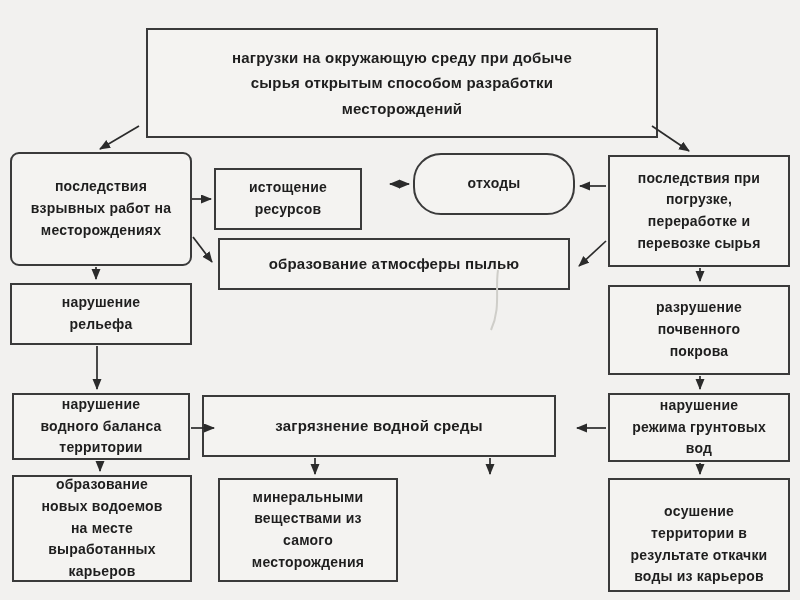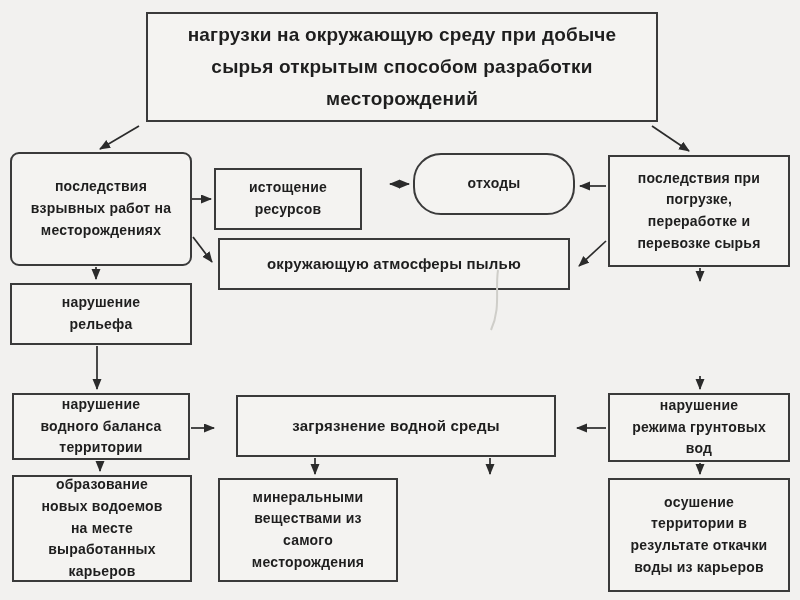--- a/index.html
+++ b/index.html
@@ -30,22 +30,23 @@
     font-weight: bold;
     font-size: 14px;
     line-height: 1.55;
     padding: 2px 6px;
   }
   .node-label {
     white-space: pre-line;
     letter-spacing: 0.2px;
   }
   .node--title {
-    font-size: 19px;
+    font-size: 15px;
     line-height: 1.7;
+    margin-top: 16px;
   }
   .node--single {
     font-size: 15px;
   }
   svg.edges {
     position: absolute;
     left: 0;
     top: 0;
     width: 800px;
     height: 600px;
@@ -89,36 +90,41 @@
   </div>
 
   <div class="node" style="left:608px; top:155px; width:182px; height:112px;">
     <span class="node-label">последствия при
 погрузке,
 переработке и
 перевозке сырья</span>
   </div>
 
   <div class="node node--single" style="left:218px; top:238px; width:352px; height:52px;">
-    <span class="node-label">окружающую атмосферы пылью</span>
+    <span class="node-label">образование атмосферы пылью</span>
   </div>
 
   <div class="node" style="left:10px; top:283px; width:182px; height:62px;">
     <span class="node-label">нарушение
 рельефа</span>
   </div>
 
+  <div class="node" style="left:608px; top:285px; width:182px; height:90px;">
+    <span class="node-label">разрушение
+почвенного
+покрова</span>
+  </div>
 
   <div class="node" style="left:12px; top:393px; width:178px; height:67px;">
     <span class="node-label">нарушение
 водного баланса
 территории</span>
   </div>
 
-  <div class="node node--single" style="left:236px; top:395px; width:320px; height:62px;">
+  <div class="node node--single" style="left:202px; top:395px; width:354px; height:62px;">
     <span class="node-label">загрязнение водной среды</span>
   </div>
 
   <div class="node" style="left:608px; top:393px; width:182px; height:69px;">
     <span class="node-label">нарушение
 режима грунтовых
 вод</span>
   </div>
 
   <div class="node" style="left:12px; top:475px; width:180px; height:107px;">
@@ -130,21 +136,21 @@
   </div>
 
   <div class="node" style="left:218px; top:478px; width:180px; height:104px;">
     <span class="node-label">минеральными
 веществами из
 самого
 месторождения</span>
   </div>
 
 
-  <div class="node" style="left:608px; top:478px; width:182px; height:114px;">
+  <div class="node" style="left:608px; top:478px; width:182px; height:114px;align-items:flex-end;">
     <span class="node-label">осушение
 территории в
 результате откачки
 воды из карьеров</span>
   </div>
 
   <svg class="edges" viewBox="0 0 800 600" xmlns="http://www.w3.org/2000/svg">
     <defs>
       <marker id="ah" markerWidth="12" markerHeight="10" refX="10" refY="4.5" orient="auto" markerUnits="userSpaceOnUse">
         <path d="M0,0 L11,4.5 L0,9 Z" fill="#2b2b2b"></path>

